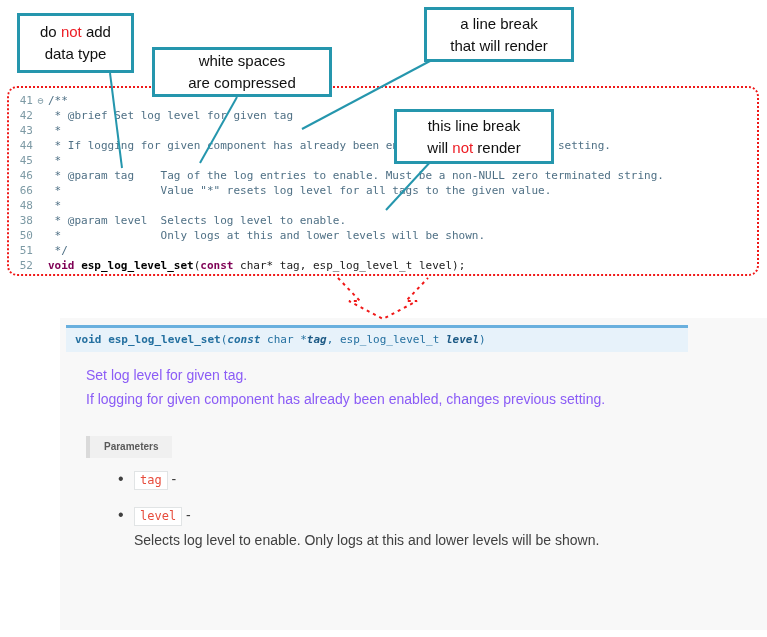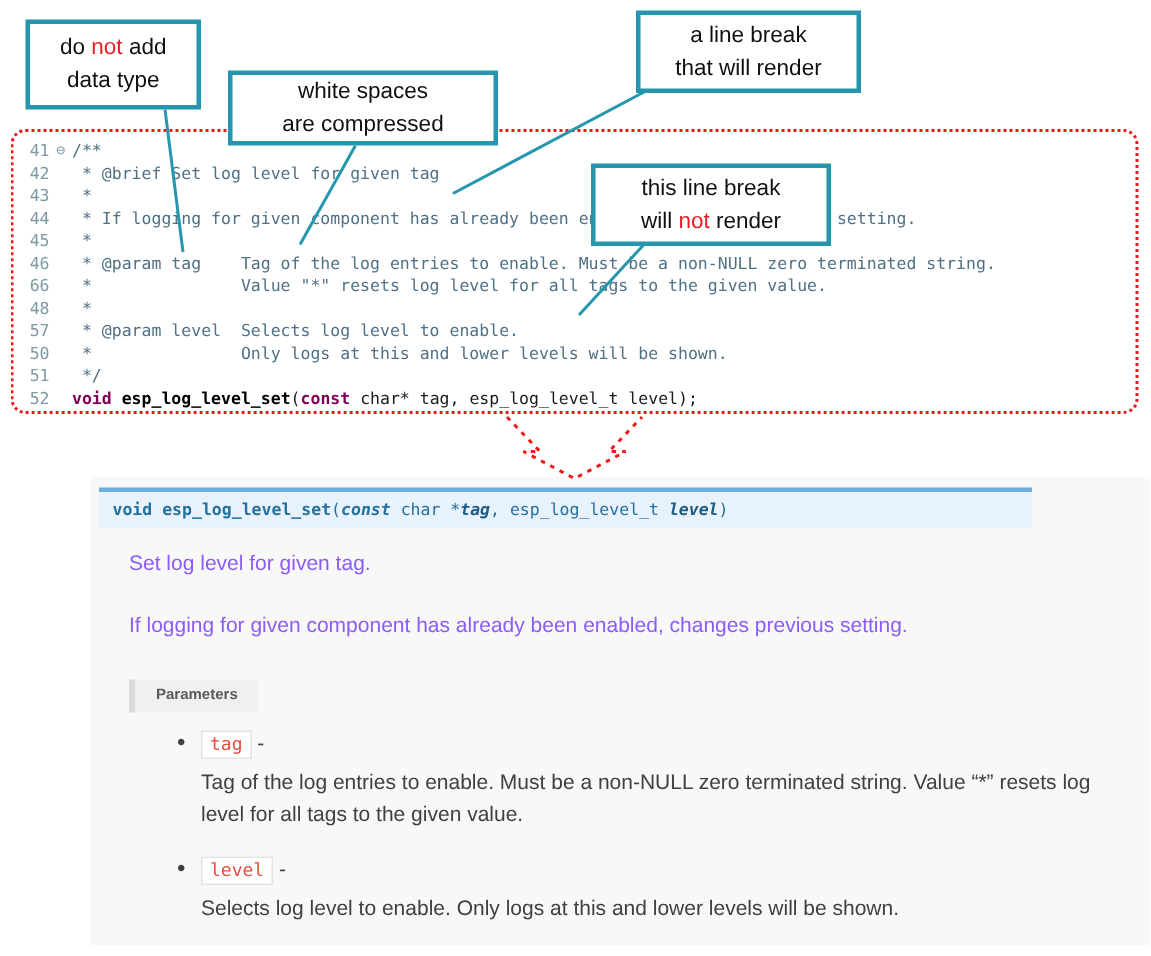--- a/index.html
+++ b/index.html
@@ -17,21 +17,21 @@
   .kw{color:#7f0055;font-weight:bold;}
   .fn{color:#000;font-weight:bold;}
   .pln{color:#1a1a1a;}
   .docs{position:absolute;left:60px;top:318px;width:707px;height:312px;background:#f8f8f8;z-index:1;}
   .sig{margin:7px 0 0 6px;width:622px;box-sizing:border-box;background:#e7f2fa;border-top:3px solid #6ab0de;padding:5px 9px 6px 9px;font-family:"DejaVu Sans Mono",monospace;font-size:11px;color:#2470a0;}
   .s-ret{font-weight:bold;}
   .s-name{font-weight:bold;}
   .s-kw{font-weight:bold;font-style:italic;}
   .s-param{font-weight:bold;font-style:italic;color:#1d5a85;}
   .para{margin:13px 0 0 26px;width:630px;font-size:14px;line-height:1.5;color:#8b5cf6;}
-  .para.detail{margin-top:20px;}
+  .para.detail{margin-top:3px;}
   .params-label{display:inline-block;margin:26px 0 0 26px;background:#f0f0f0;border-left:4px solid #dadada;padding:5px 14px 6px 14px;font-size:10px;font-weight:bold;color:#5a5a5a;}
   .plist{list-style:none;margin:12px 0 0 0;padding:0 0 0 74px;}
   .pitem{position:relative;margin:0 0 18px 0;}
   .pitem::before{content:"•";position:absolute;left:-16px;top:0px;color:#404040;font-size:16px;}
   .chip{font-family:"DejaVu Sans Mono",monospace;font-size:12px;color:#e74c3c;background:#fff;border:1px solid #e1e4e5;padding:1px 5px 2px 5px;}
   .dash{font-size:14px;color:#404040;}
   .pdesc{margin-top:6px;width:620px;font-size:14px;line-height:1.5;color:#404040;}
 </style>
 </head>
 <body>
@@ -97,21 +97,21 @@
           <span class="gut">66</span>
           <span class="fold"></span>
           <span class="ccode"><span class="cmt"> *               Value "*" resets log level for all tags to the given value.</span></span>
         </div>
         <div class="cline">
           <span class="gut">48</span>
           <span class="fold"></span>
           <span class="ccode"><span class="cmt"> *</span></span>
         </div>
         <div class="cline">
-          <span class="gut">57</span>
+          <span class="gut">38</span>
           <span class="fold"></span>
           <span class="ccode"><span class="cmt"> * @param level  Selects log level to enable.</span></span>
         </div>
         <div class="cline">
           <span class="gut">50</span>
           <span class="fold"></span>
           <span class="ccode"><span class="cmt"> *               Only logs at this and lower levels will be shown.</span></span>
         </div>
         <div class="cline">
           <span class="gut">51</span>
@@ -125,18 +125,18 @@
         </div>
       </div>
   </div>
 
   <div class="docs">
     <div class="sig"><span id="sigsegs"><span class="s-ret">void </span><span class="s-name">esp_log_level_set</span><span class="s-p">(</span><span class="s-kw">const</span><span class="s-p">  char *</span><span class="s-param">tag</span><span class="s-p">, esp_log_level_t </span><span class="s-param">level</span><span class="s-p">)</span></span></div>
     <p class="para brief">Set log level for given tag.</p>
     <p class="para detail">If logging for given component has already been enabled, changes previous setting.</p>
     <div class="params-label">Parameters</div>
     <ul class="plist" id="paramlist">
-        <li class="pitem"><code class="chip">tag</code><span class="dash"> - </span><div class="pdesc">Tag of the log entries to enable. Must be a non-NULL zero terminated string. Value “*” resets log level for all tags to the given value.</div></li>
+        <li class="pitem"><code class="chip">tag</code><span class="dash"> - </span></li>
         <li class="pitem"><code class="chip">level</code><span class="dash"> - </span><div class="pdesc">Selects log level to enable. Only logs at this and lower levels will be shown.</div></li>
       </ul>
   </div>
 
 </div>
 
 </body></html>

